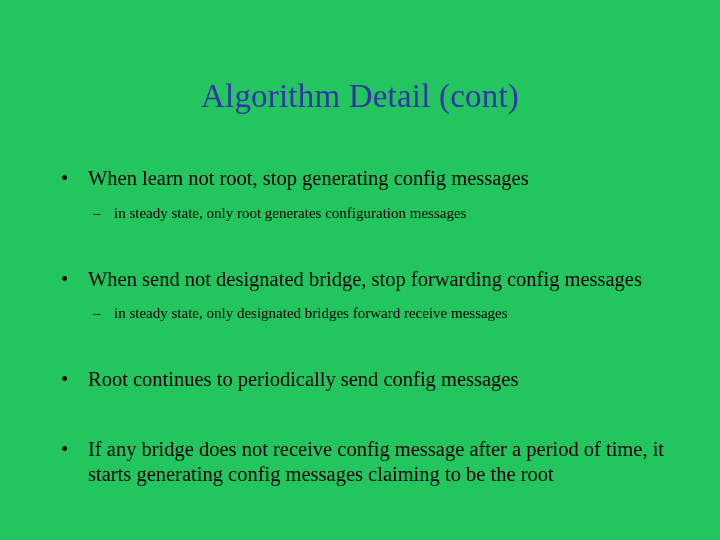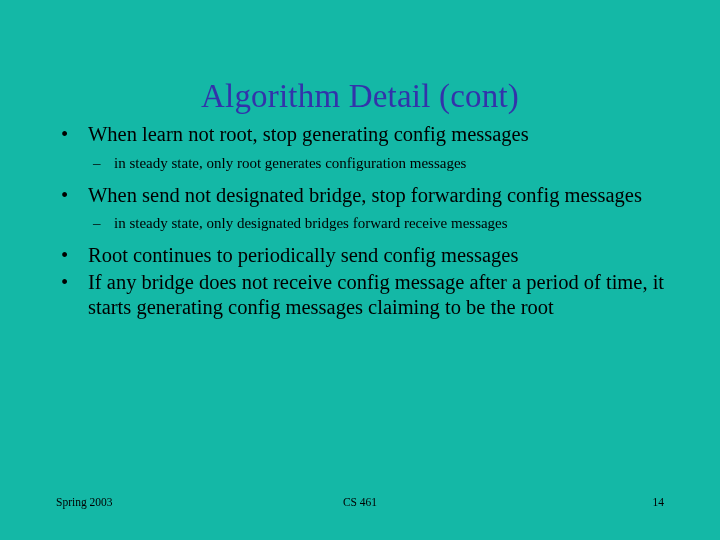--- a/index.html
+++ b/index.html
@@ -12,21 +12,21 @@
     width: 720px;
     height: 540px;
     overflow: hidden;
     font-family: "Liberation Serif", "DejaVu Serif", serif;
     color: #000000;
   }
   .slide {
     position: relative;
     width: 720px;
     height: 540px;
-    background: #14b8a6;
+    background: #22c55e;
   }
 
   
   .slide-title {
     position: absolute;
     left: 0;
     top: 54px;
     width: 720px;
     text-align: center;
     font-family: "Liberation Serif", "DejaVu Serif", serif;
@@ -56,39 +56,41 @@
   }
   .bullet-l1 .marker {
     position: absolute;
     left: 5px;
     top: 0;
     font-size: 20.5px;
     line-height: 25.5px;
   }
   .bullet-l1 .text {
     display: block;
+    margin-top: 44px;
   }
 
   .bullet-l2 {
     position: relative;
     padding-left: 58px;
     font-size: 15px;
     line-height: 19px;
     color: #000000;
     margin: 6px 0 9px 0;
   }
   .bullet-l2 .marker {
     position: absolute;
     left: 37px;
     top: 0;
     font-size: 15px;
     line-height: 19px;
   }
   .bullet-l2 .text {
     display: block;
+    margin-top: 12px;
   }
 
   .gap-after-sub { margin-bottom: 10px; }
   .tight { margin-top: 2px; }
 
   
   .footer {
     position: absolute;
     left: 56px;
     top: 494px;
@@ -152,19 +154,14 @@
       <span class="text">Root continues to periodically send config messages</span>
     </div>
 
     <div class="bullet-l1">
       <span class="marker">•</span>
       <span class="text">If any bridge does not receive config message after a period of time, it starts generating config messages claiming to be the root</span>
     </div>
 
   </div>
 
-  <div class="footer">
-    <span class="f-left">Spring 2003</span>
-    <span class="f-center">CS 461</span>
-    <span class="f-right">14</span>
-  </div>
 
 </div>
 
 </body></html>

